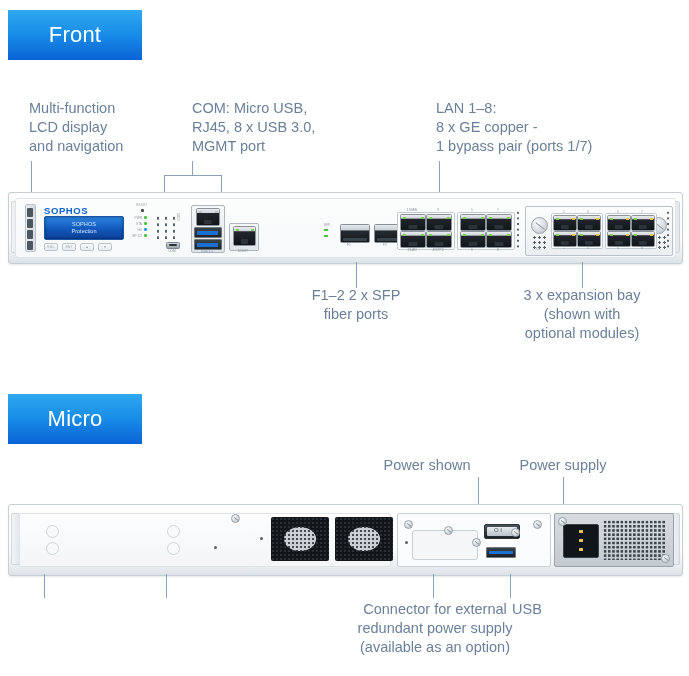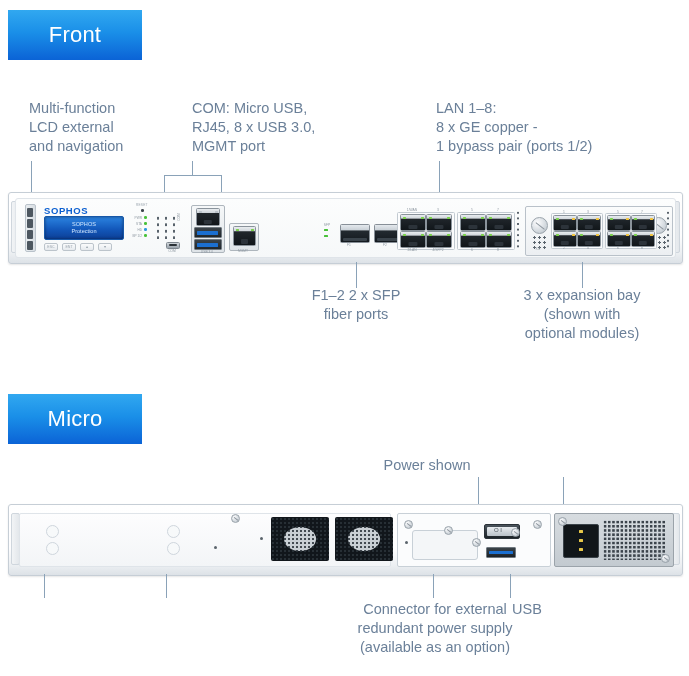--- a/index.html
+++ b/index.html
@@ -137,28 +137,28 @@
 </head>
 <body>
 
 <div class="stage">
 
   <div class="badge" style="left:8px;top:10px;width:134px;height:50px;">
     <span>Front</span>
   </div>
 
   <div class="cap left" style="left:29px;top:99px;width:160px;">Multi-function
-LCD external
+LCD display
 and navigation</div>
   <div class="cap left" style="left:192px;top:99px;width:190px;">COM: Micro USB,
 RJ45, 8 x USB 3.0,
 MGMT port</div>
   <div class="cap left" style="left:436px;top:99px;width:240px;">LAN 1–8:
 8 x GE copper -
-1 bypass pair (ports 1/2)</div>
+1 bypass pair (ports 1/7)</div>
 
   <div class="ln lnv" style="left:31px;top:161px;height:31px;"></div>
 
   <div class="ln lnv" style="left:192px;top:161px;height:14px;"></div>
   <div class="ln lnh" style="left:164px;top:175px;width:57px;"></div>
   <div class="ln lnv" style="left:164px;top:175px;height:17px;"></div>
   <div class="ln lnv" style="left:221px;top:175px;height:17px;"></div>
 
   <div class="ln lnv" style="left:439px;top:161px;height:31px;"></div>
 
@@ -355,20 +355,21 @@
 fiber ports</div>
   <div class="cap center" style="left:492px;top:286px;width:180px;">3 x expansion bay
 (shown with
 optional modules)</div>
 
   <div class="badge" style="left:8px;top:394px;width:134px;height:50px;">
     <span>Micro</span>
   </div>
 
   <div class="cap center" style="left:365px;top:456px;width:124px;">Power shown</div>
+  <div class="cap center" style="left:498px;top:456px;width:130px;">Power supply</div>
 
   <div class="ln lnv" style="left:478px;top:477px;height:27px;"></div>
   <div class="ln lnv" style="left:563px;top:477px;height:27px;"></div>
 
   <div class="chassis" style="left:8px;top:504px;width:673px;height:70px;">
 
     <div class="ear" style="left:2px;top:8px;height:50px;"></div>
     <div class="ear" style="right:2px;top:8px;height:50px;"></div>
 
     <div class="backplate" style="left:10px;top:8px;width:370px;height:52px;"></div>

